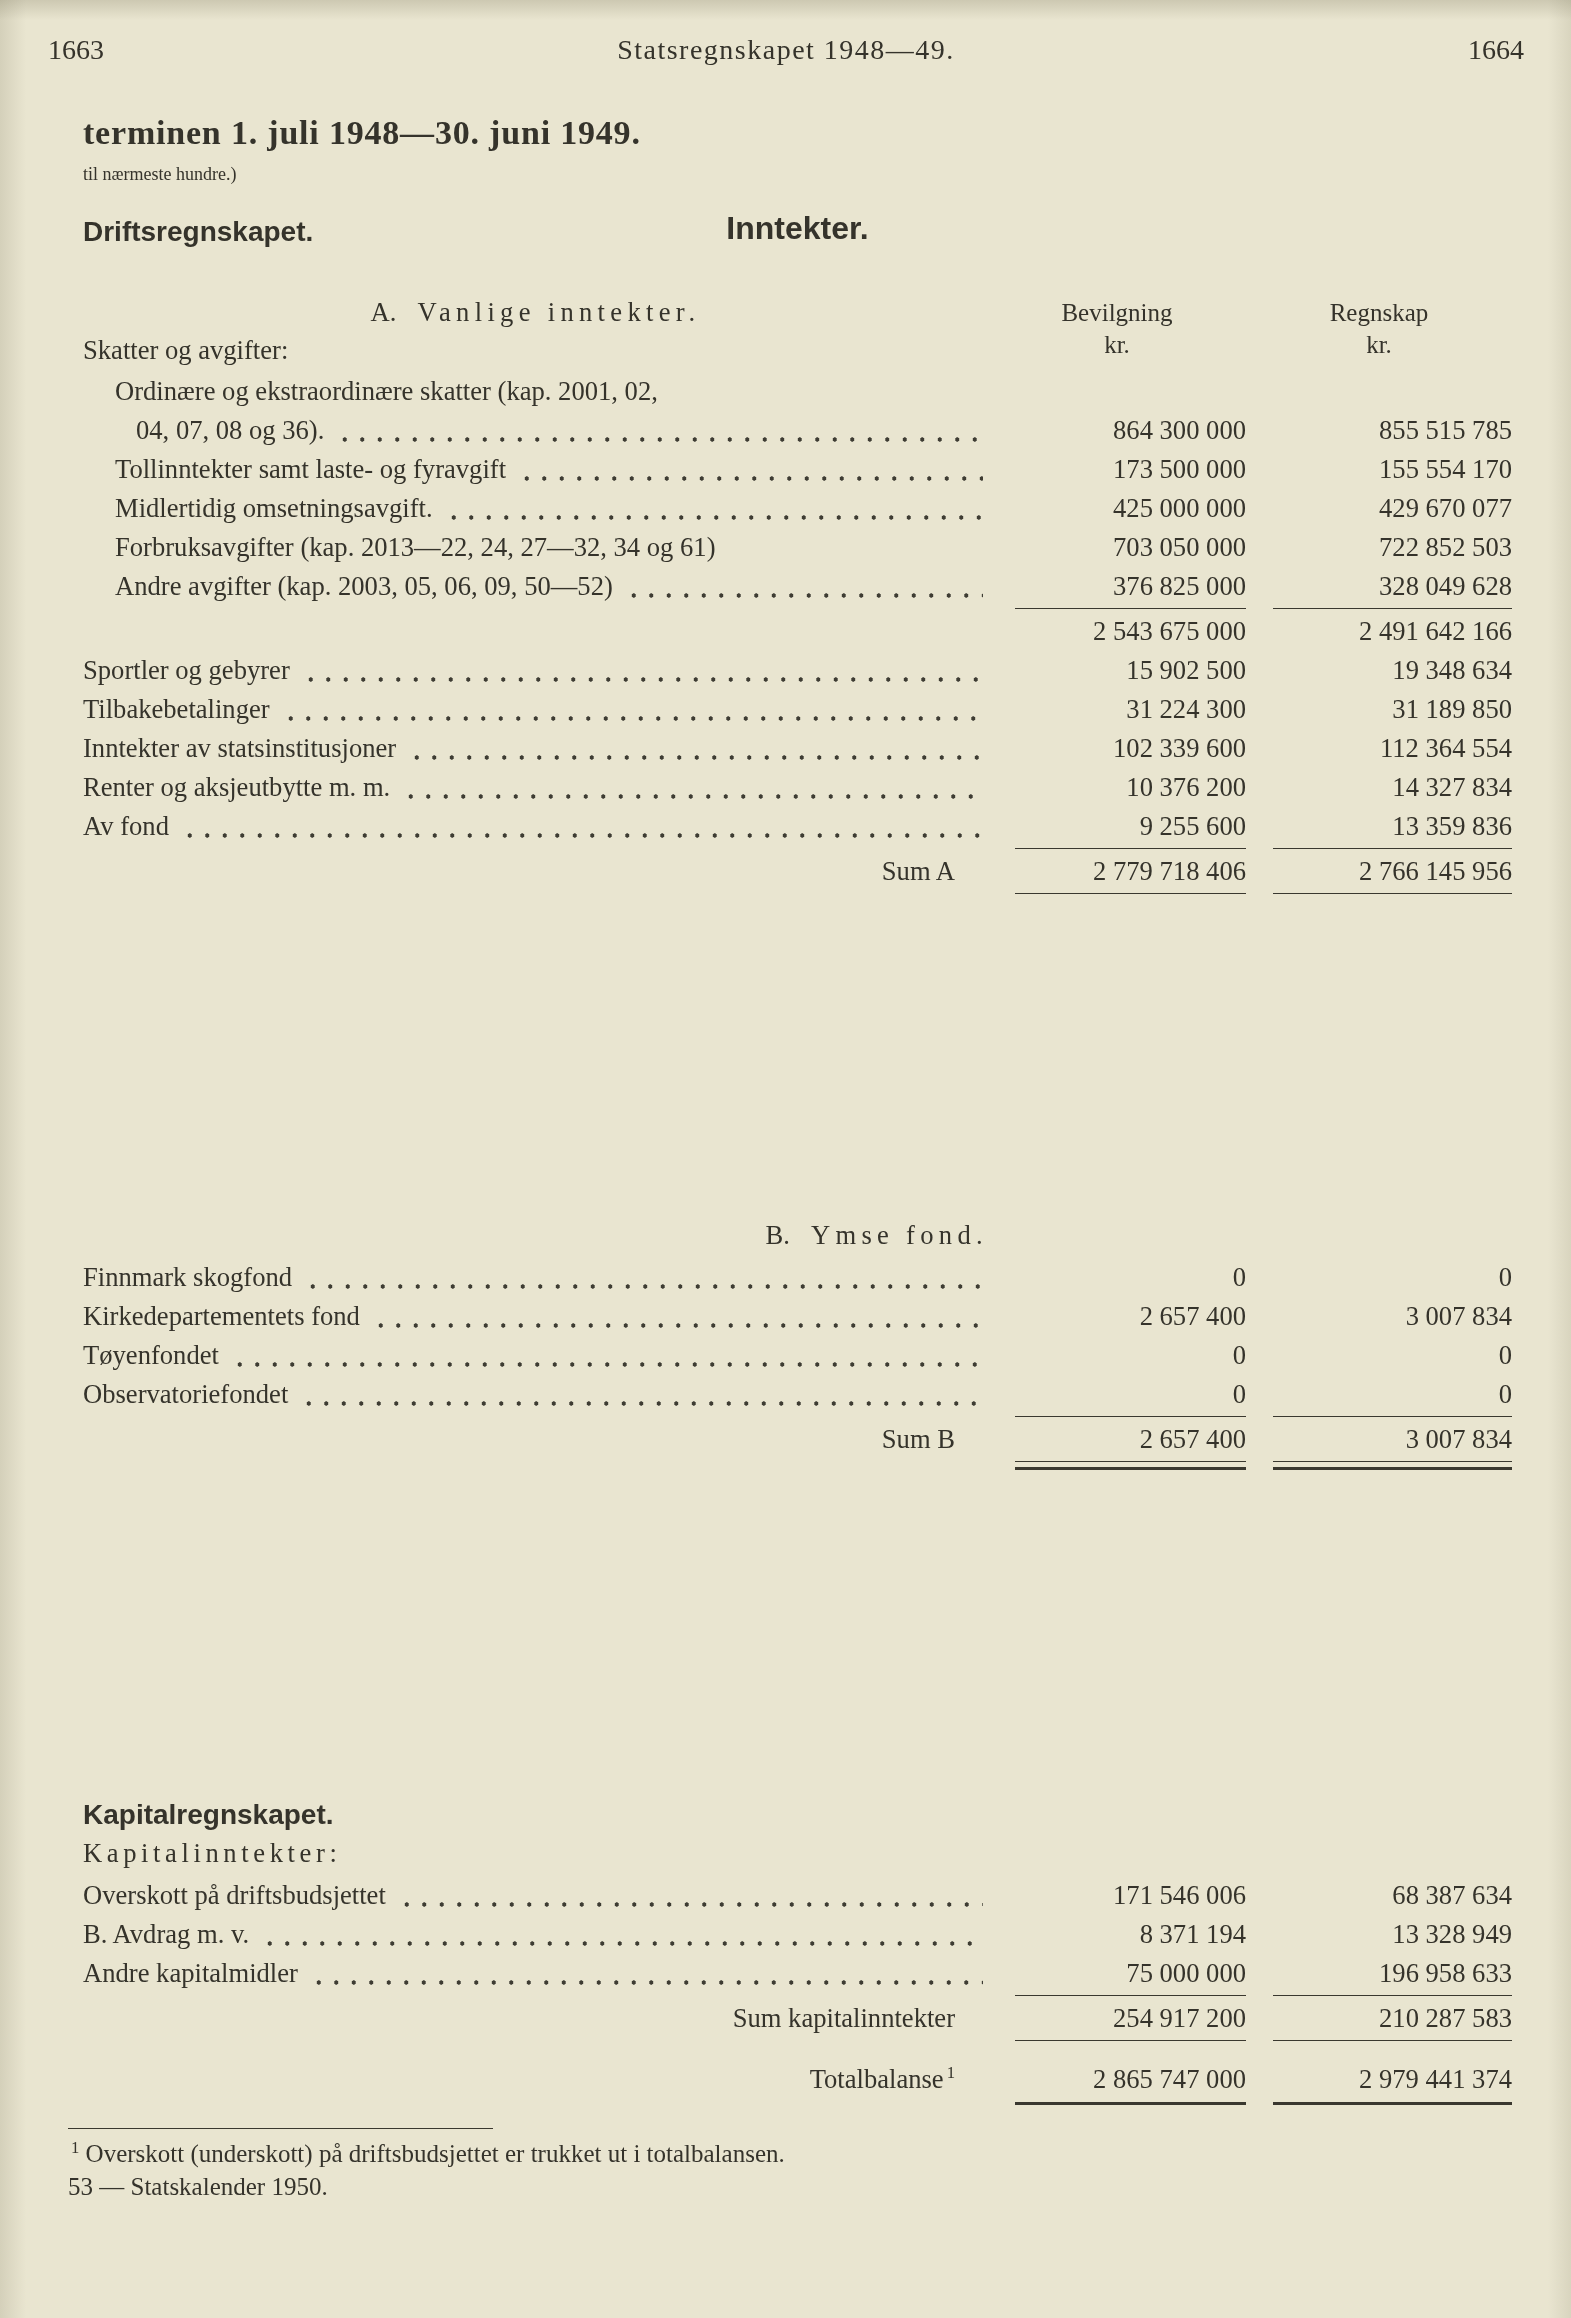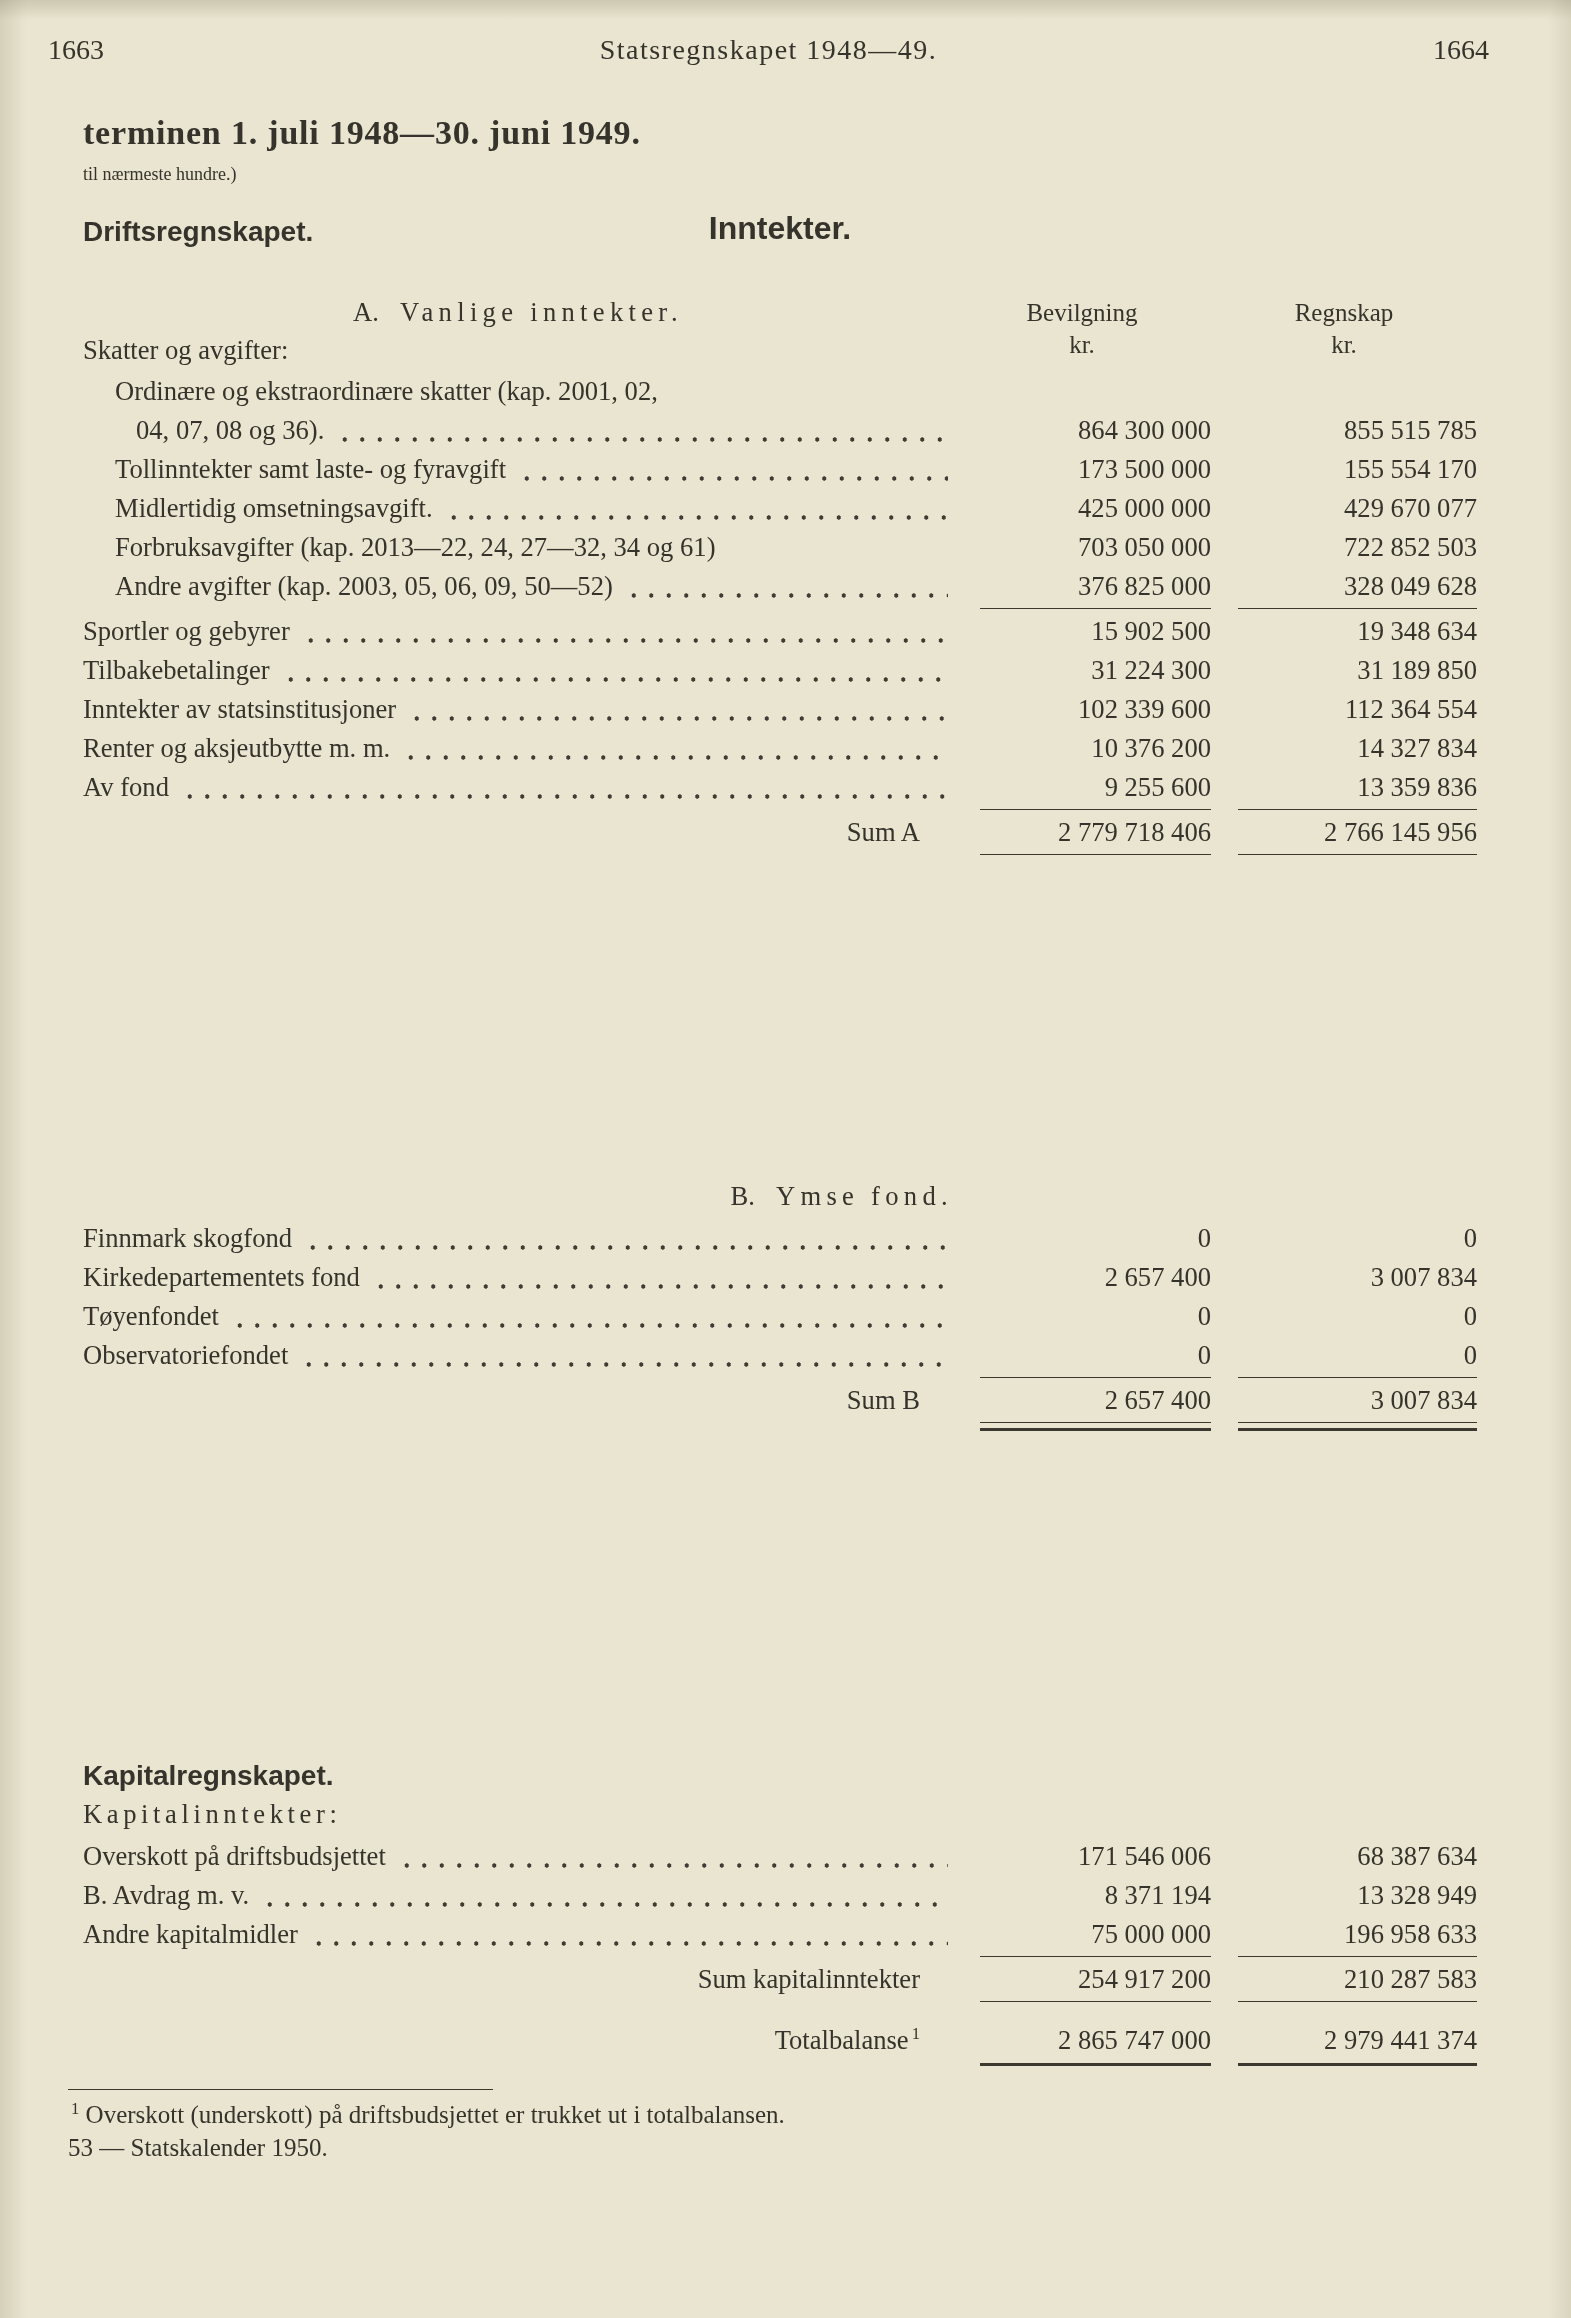--- a/index.html
+++ b/index.html
@@ -7,21 +7,21 @@
   .page{
     width:1571px;height:2319px;box-sizing:border-box;position:relative;overflow:hidden;
     background:
       linear-gradient(180deg, rgba(104,99,72,0.22) 0, rgba(104,99,72,0) 20px),
       linear-gradient(90deg, rgba(104,99,72,0.16) 0, rgba(104,99,72,0) 26px),
       linear-gradient(270deg, rgba(104,99,72,0.13) 0, rgba(104,99,72,0) 23px),
       #e9e5d0;
     color:#35332b;
     font-family:"Liberation Serif","DejaVu Serif",serif;
     font-size:26.6px;
-    padding:32px 94px 0 83px;
+    padding:32px 59px 0 83px;
   }
   
   .hdr{display:grid;grid-template-columns:1fr auto 1fr;font-size:28px;line-height:35px;margin:0 -12px 0 -35px;}
   .hdr .pl{text-align:left;}
   .hdr .pt{text-align:center;letter-spacing:1.5px;}
   .hdr .pr{text-align:right;}
   .terminen{margin-top:46px;font-size:34px;font-weight:bold;line-height:39px;letter-spacing:0.8px;}
   .rounding{margin-top:4.6px;font-size:18px;line-height:35px;}
   .labelsrow{position:relative;height:43px;margin-top:18px;}
   .drifts{position:absolute;left:0;top:6px;font-family:"Liberation Sans","DejaVu Sans",sans-serif;font-weight:bold;font-size:28px;}
@@ -157,20 +157,25 @@
     <div class="row rr">
       <div class="lbl"></div>
       <div class="c1">
           <div class="ln"></div>
         </div>
       <div class="c2">
           <div class="ln"></div>
         </div>
     </div>
 
+    <div class="row">
+      <div class="lbl"></div>
+      <div class="c1">2 543 675 000</div>
+      <div class="c2">2 491 642 166</div>
+    </div>
 
     <div class="row">
       <div class="lbl">
         <span>Sportler og gebyrer</span>
         <span class="leader"></span>
       </div>
       <div class="c1">15 902 500</div>
       <div class="c2">19 348 634</div>
     </div>
 

